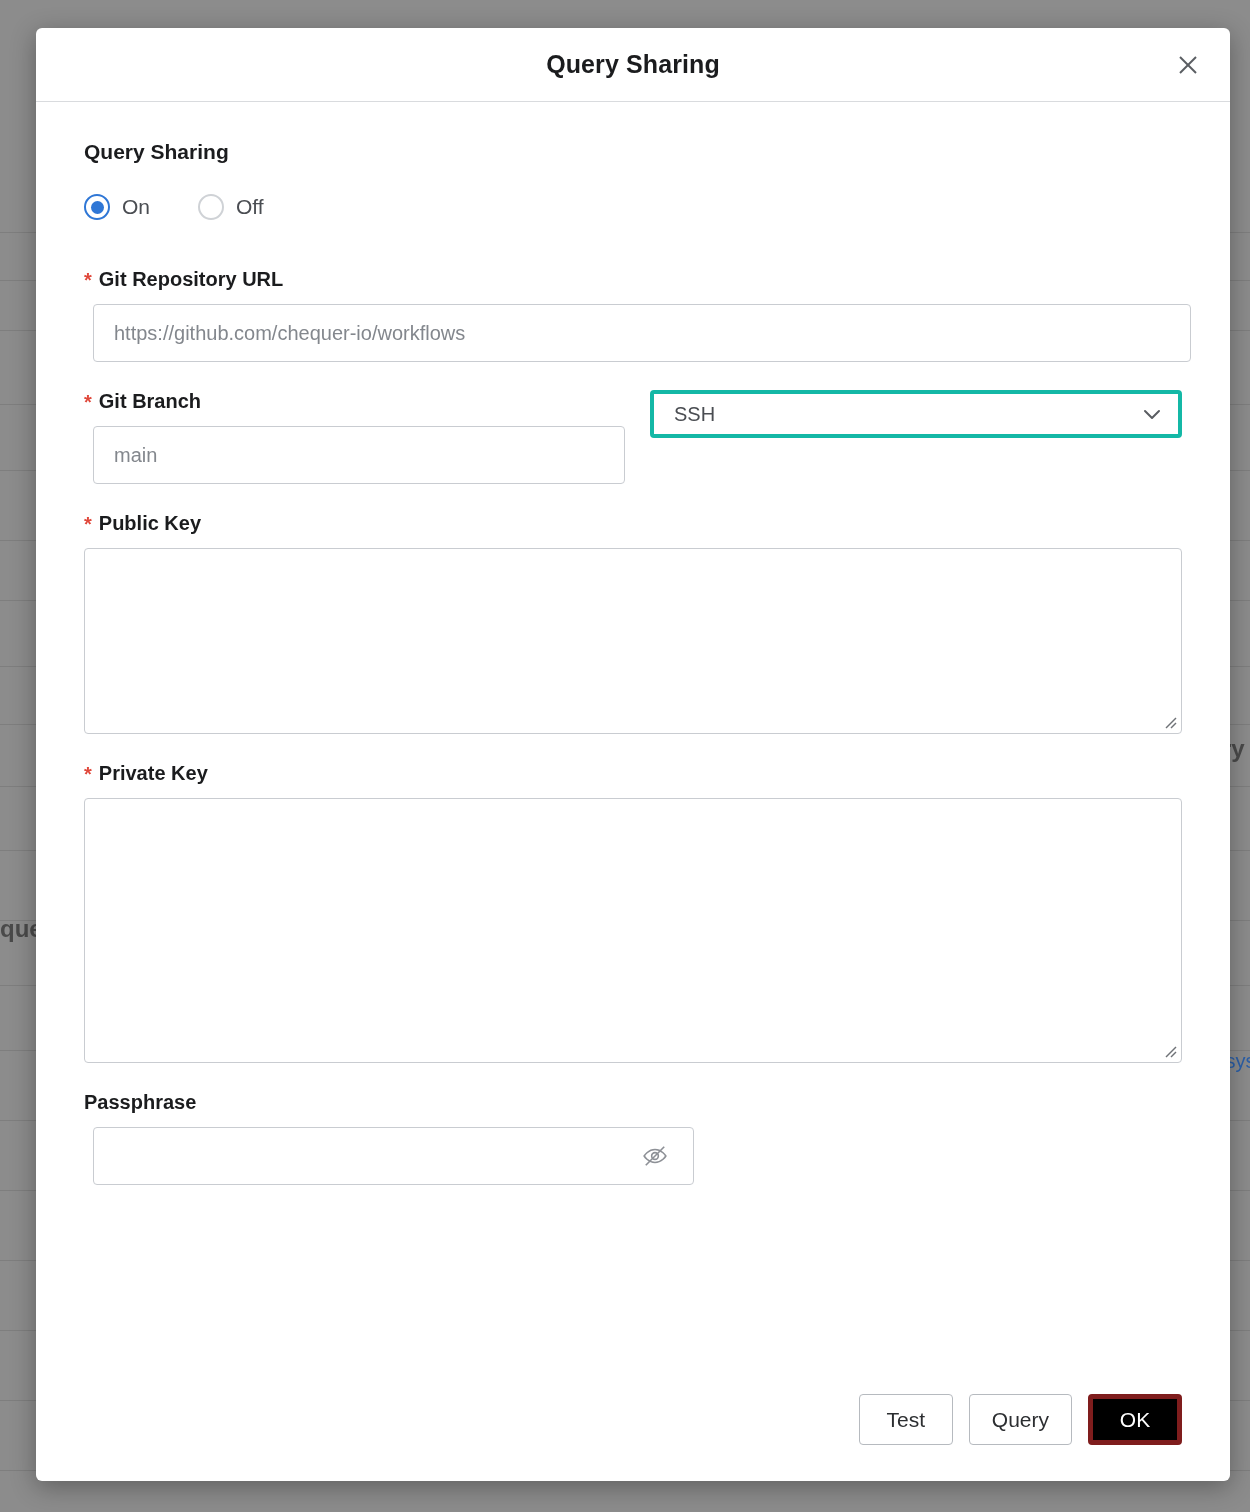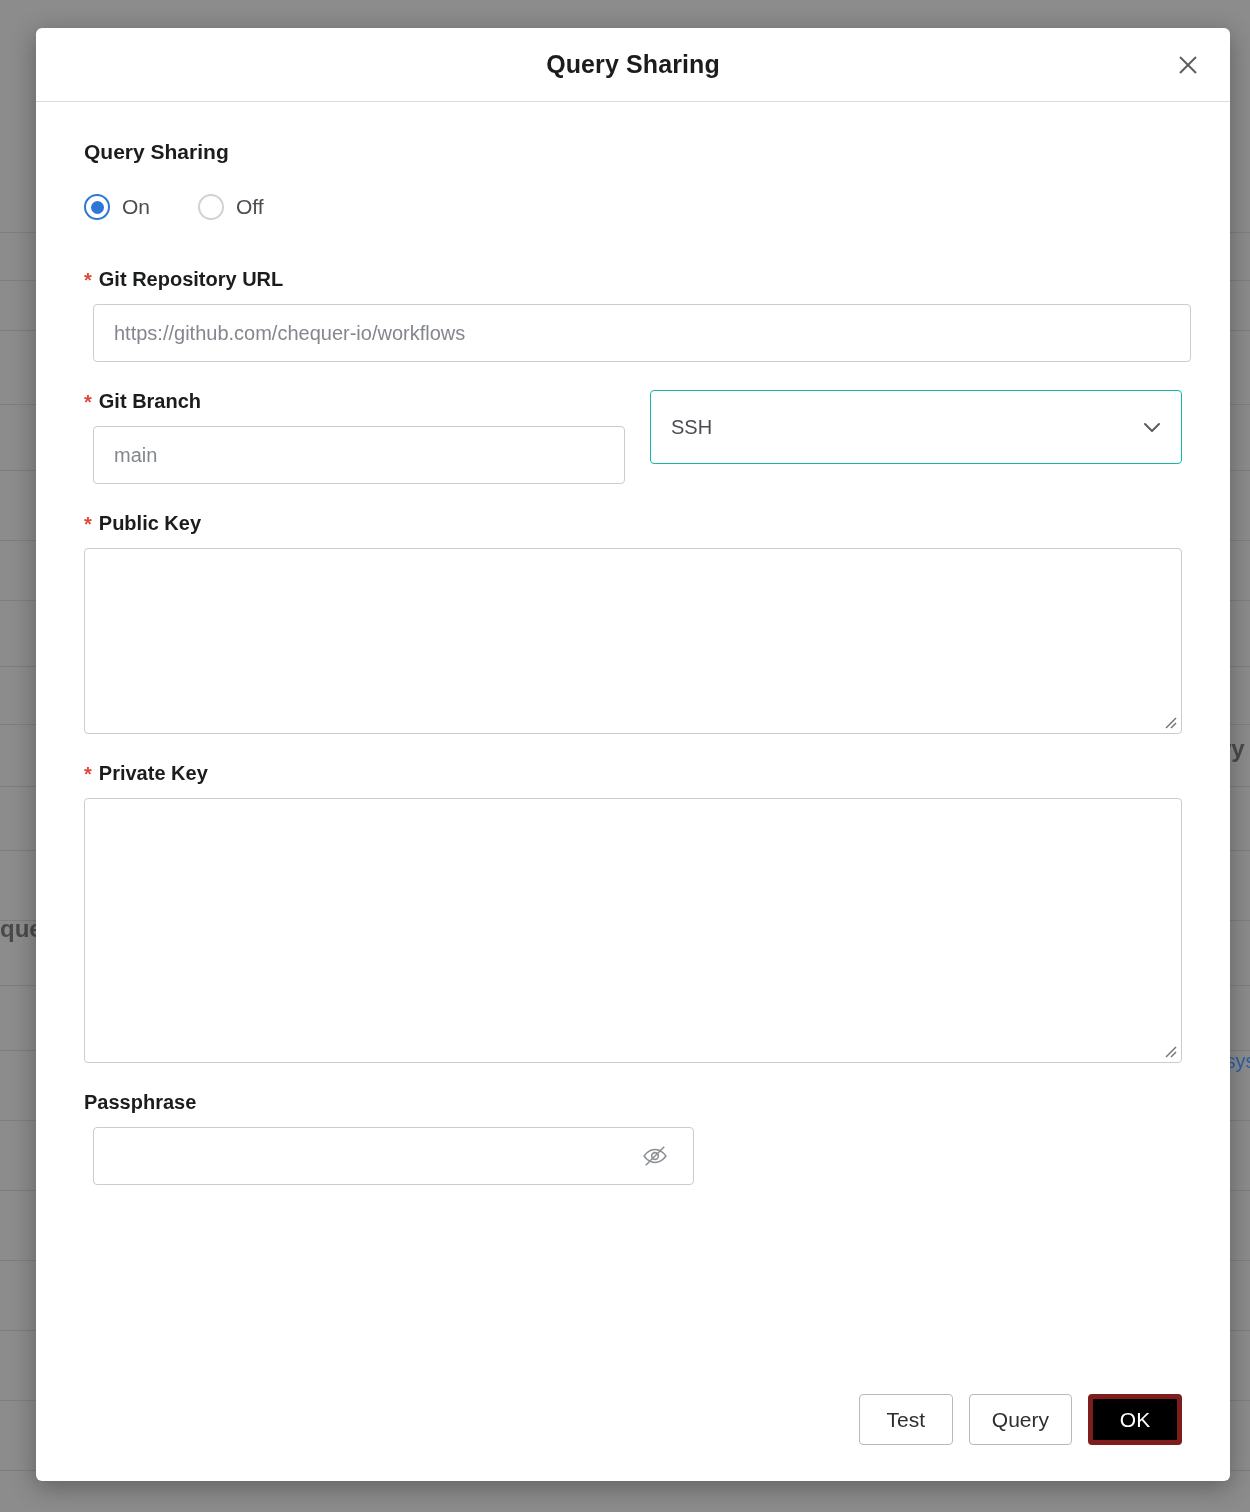--- a/index.html
+++ b/index.html
@@ -142,22 +142,22 @@
   .text-input::placeholder { color: #83878d; opacity: 1; }
 
   .row-2 { display: flex; gap: 34px; margin-bottom: 28px; }
   .row-2 > .col { flex: 1 1 0; min-width: 0; }
   .row-2 > .col .field { margin-bottom: 0; }
 
   
   .select-wrap { position: relative; }
   .select-box {
     width: 100%;
-    height: 74px;
-    border: 1px solid #14b8a6;
+    height: 48px;
+    border: 4px solid #14b8a6;
     border-radius: 4px;
     background: #fff;
     padding: 0 52px 0 20px;
     font-size: 20px;
     color: #4a4d52;
     display: flex;
     align-items: center;
     cursor: pointer;
   }
   .select-chevron {

